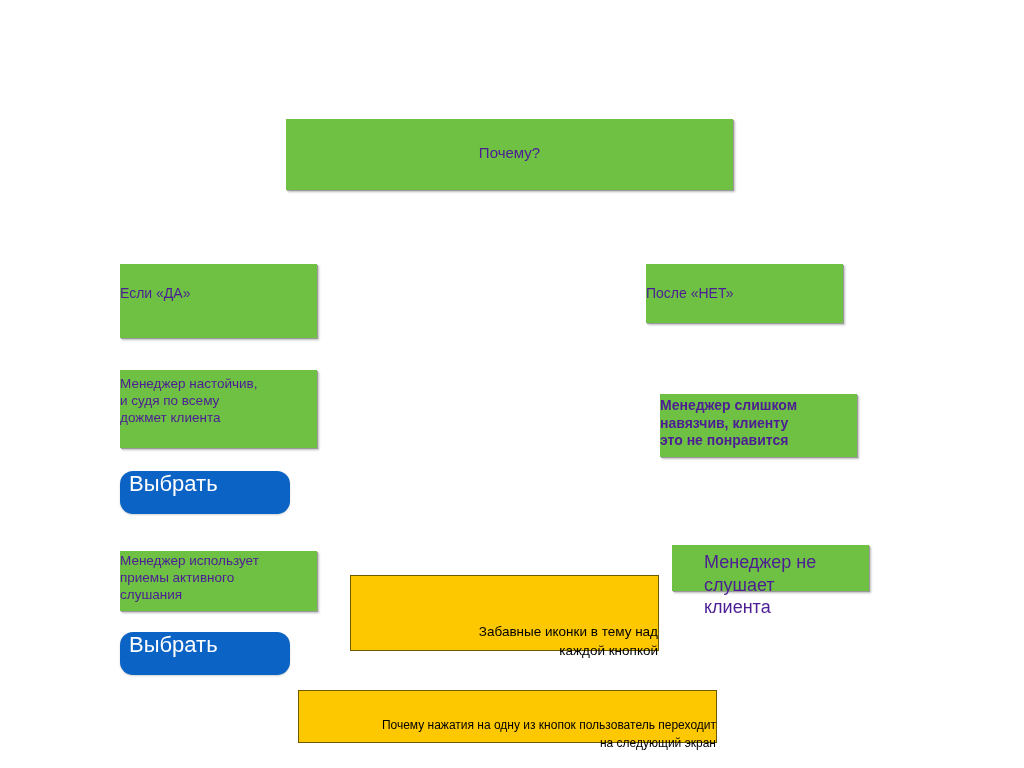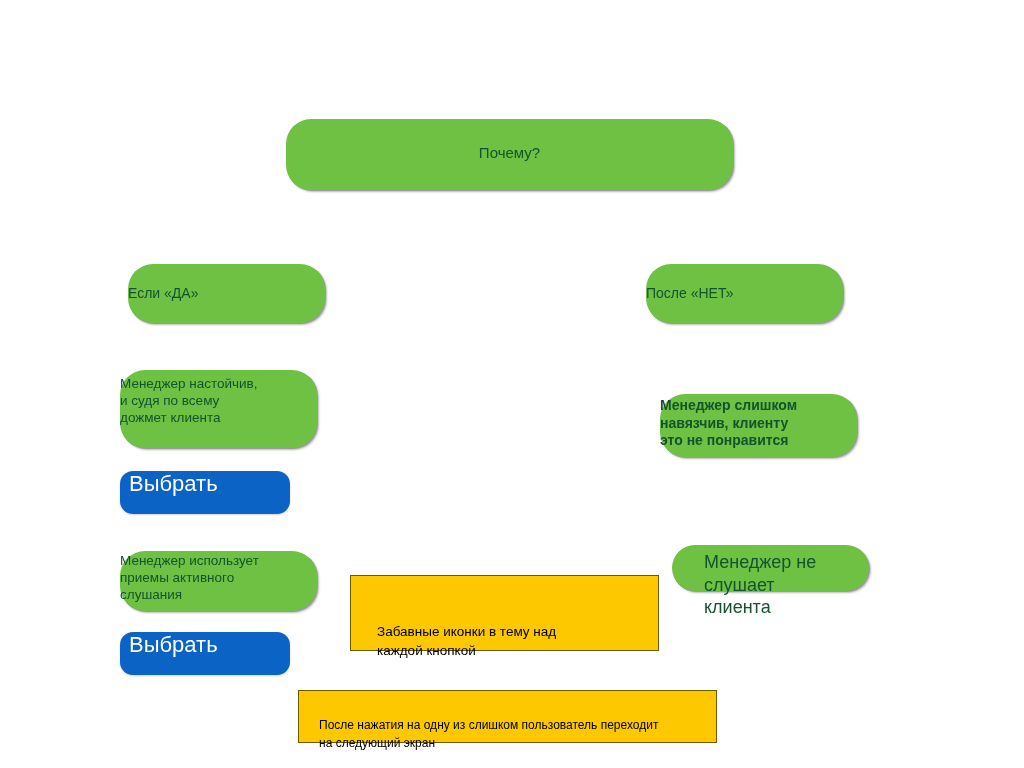--- a/index.html
+++ b/index.html
@@ -22,24 +22,23 @@
 
   
   .abox {
     position: absolute;
     box-sizing: border-box;
   }
 
   
   .green {
     background: #6ec143;
-    color: #14532d;
+    color: #4c1d95;
     box-shadow: 1px 1px 0 0 #9a9a9a, 2px 2px 2px 0 rgba(130,130,130,0.55);
     line-height: 1.26;
-    border-radius: 25px;
   }
   .green .txt {
     position: absolute;
     left: 0;
     white-space: pre-line;
   }
 
   
   .title-box .txt {
     width: 100%;
@@ -62,35 +61,36 @@
     white-space: nowrap;
   }
 
   
   .note {
     background: #fdc800;
     border: 1px solid #6b5a00;
     color: #000000;
     line-height: 1.45;
     white-space: pre-line;
+    text-align: right;
   }
   .note .ntxt {
     display: block;
   }
 </style>
 </head>
 <body>
 
 <div id="canvas">
 
   <div class="abox green title-box" style="left:286px; top:119px; width:447px; height:71px;">
     <span class="txt" style="top:25px;">Почему?</span>
   </div>
 
-  <div class="abox green" style="left:128px; top:264px; width:197px; height:59px;">
+  <div class="abox green" style="left:120px; top:264px; width:197px; height:74px;">
     <span class="txt" style="top:21px; left:0px; font-size:14px;">Если «ДА»</span>
   </div>
 
   <div class="abox green" style="left:646px; top:264px; width:197px; height:59px;">
     <span class="txt" style="top:21px; left:0px; font-size:14px;">После «НЕТ»</span>
   </div>
 
   <div class="abox green" style="left:120px; top:370px; width:197px; height:78px;">
     <span class="txt" style="top:5px; left:0px; font-size:13.5px;">Менеджер настойчив,
 и судя по всему
@@ -121,17 +121,17 @@
   <div class="abox bluebtn" style="left:120px; top:632px; width:170px; height:43px;">
     <span class="blabel">Выбрать</span>
   </div>
 
   <div class="abox note" style="left:350px; top:575px; width:309px; height:76px; padding:26px 0 0 26px; font-size:13.5px;">
     <span class="ntxt">Забавные иконки в тему над
 каждой кнопкой</span>
   </div>
 
   <div class="abox note" style="left:298px; top:690px; width:419px; height:53px; padding:9px 0 0 20px; font-size:12px;">
-    <span class="ntxt">После нажатия на одну из слишком пользователь переходит
+    <span class="ntxt">Почему нажатия на одну из кнопок пользователь переходит
  на следующий экран</span>
   </div>
 
 </div>
 
 </body></html>

